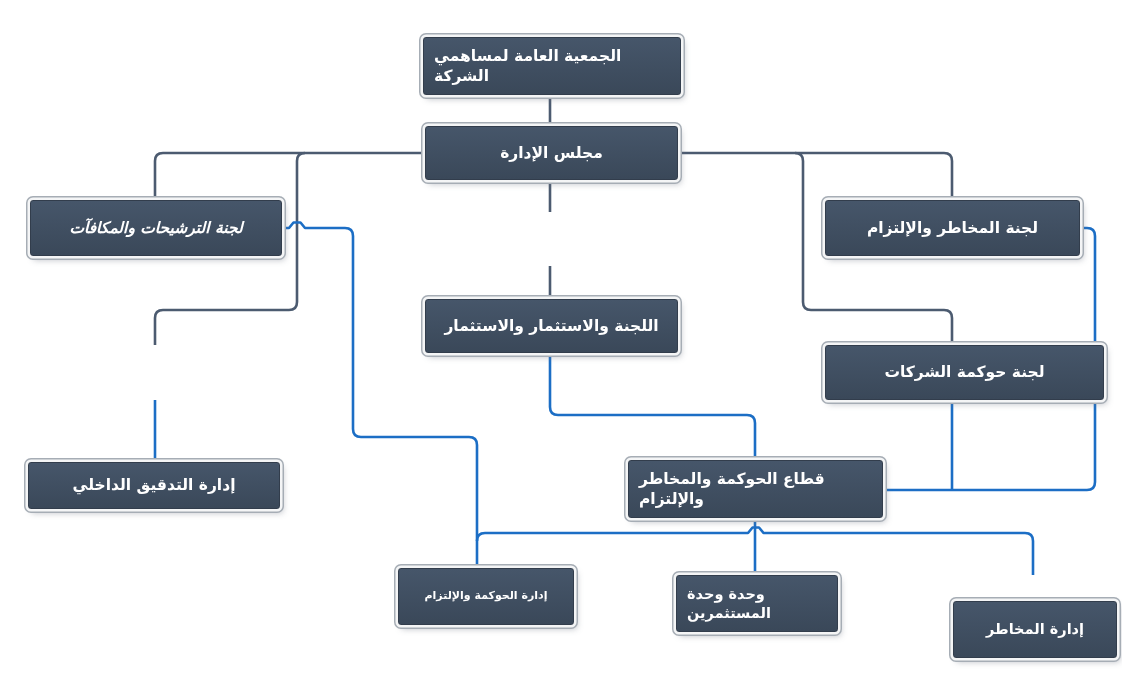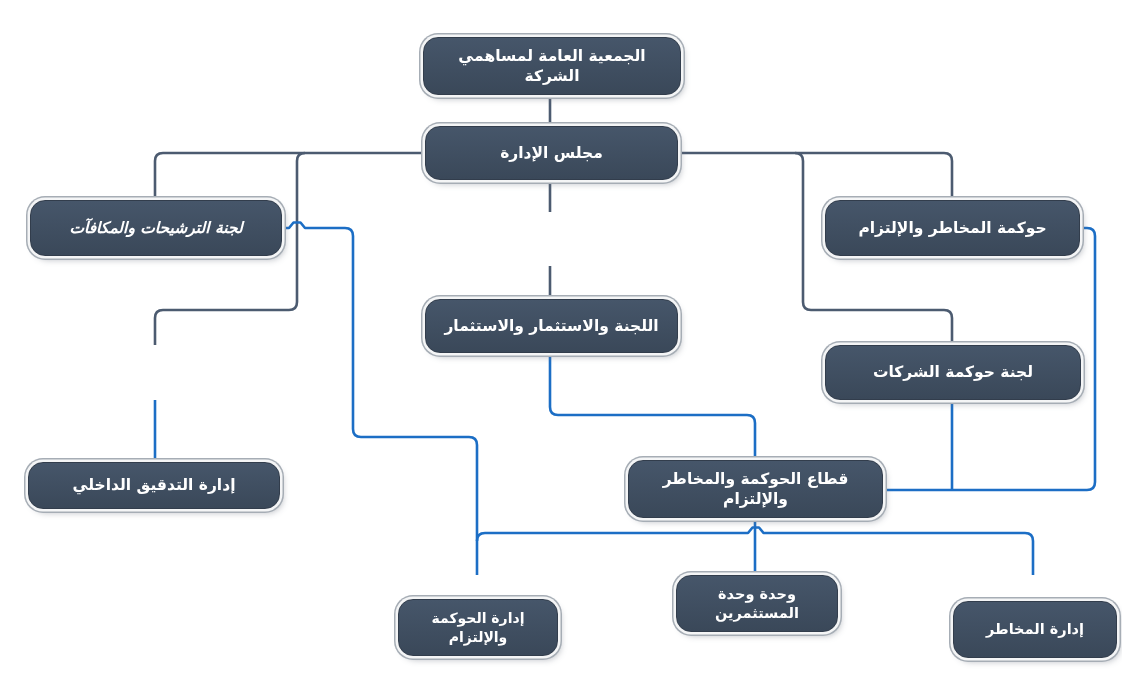--- a/index.html
+++ b/index.html
@@ -12,32 +12,32 @@
   }
   #connector-layer{
     position:absolute;left:0;top:0;width:1122px;height:687px;
   }
   .edge{fill:none;stroke-width:2.6px;stroke-linejoin:round;stroke-linecap:butt;}
   .node{
     position:absolute;
     box-sizing:border-box;
     background:linear-gradient(180deg,var(--box-fill-top) 0%,var(--box-fill-bottom) 100%);
     border:1px solid var(--box-edge);
-    border-radius:15px;
+    border-radius:3px;
     box-shadow:
       0 0 0 2.5px var(--box-ring),
       0 0 0 4px var(--box-border),
       3px 4px 6px rgba(110,118,130,0.45);
     display:flex;align-items:center;justify-content:center;
     color:var(--box-text);
     font-weight:bold;
     font-size:15.5px;
     line-height:1.3;
     direction:rtl;
-    text-align:center;
+    text-align:left;
     padding:14px 10px;
   }
 </style>
 </head>
 <body>
 
 <div id="canvas">
   <svg id="connector-layer" viewBox="0 0 1122 687" xmlns="http://www.w3.org/2000/svg">
       <path d="M550,95 L550,126" class="edge" stroke="#4c5b70"></path>
       <path d="M550,180 L550,212" class="edge" stroke="#4c5b70"></path>
@@ -63,29 +63,29 @@
     <div class="node" style="left: 425px; top: 299px; width: 253px; height: 54px;">
       <span>اللجنة والاستثمار والاستثمار</span>
     </div>
     <div class="node" style="left: 30px; top: 200px; width: 252px; height: 56px; font-style: italic;">
       <span>لجنة الترشيحات والمكافآت</span>
     </div>
     <div class="node" style="left: 28px; top: 462px; width: 252px; height: 47px;">
       <span>إدارة التدقيق الداخلي</span>
     </div>
     <div class="node" style="left: 825px; top: 200px; width: 255px; height: 56px;">
-      <span>حوكمة المخاطر والإلتزام</span>
+      <span>لجنة المخاطر والإلتزام</span>
     </div>
-    <div class="node" style="left: 825px; top: 345px; width: 256px; height: 55px;">
+    <div class="node" style="left: 825px; top: 345px; width: 279px; height: 55px;">
       <span>لجنة حوكمة الشركات</span>
     </div>
     <div class="node" style="left: 628px; top: 460px; width: 255px; height: 58px;">
       <span>قطاع الحوكمة والمخاطر والإلتزام</span>
     </div>
-    <div class="node" style="left: 398px; top: 599px; width: 160px; height: 57px; font-size: 14px;">
+    <div class="node" style="left: 398px; top: 568px; width: 176px; height: 57px; font-size: 11px;">
       <span>إدارة الحوكمة والإلتزام</span>
     </div>
     <div class="node" style="left: 676px; top: 575px; width: 162px; height: 57px; font-size: 14.5px;">
       <span>وحدة وحدة المستثمرين</span>
     </div>
     <div class="node" style="left: 953px; top: 601px; width: 164px; height: 57px; font-size: 14.5px;">
       <span>إدارة المخاطر</span>
     </div>
   </div>
 

